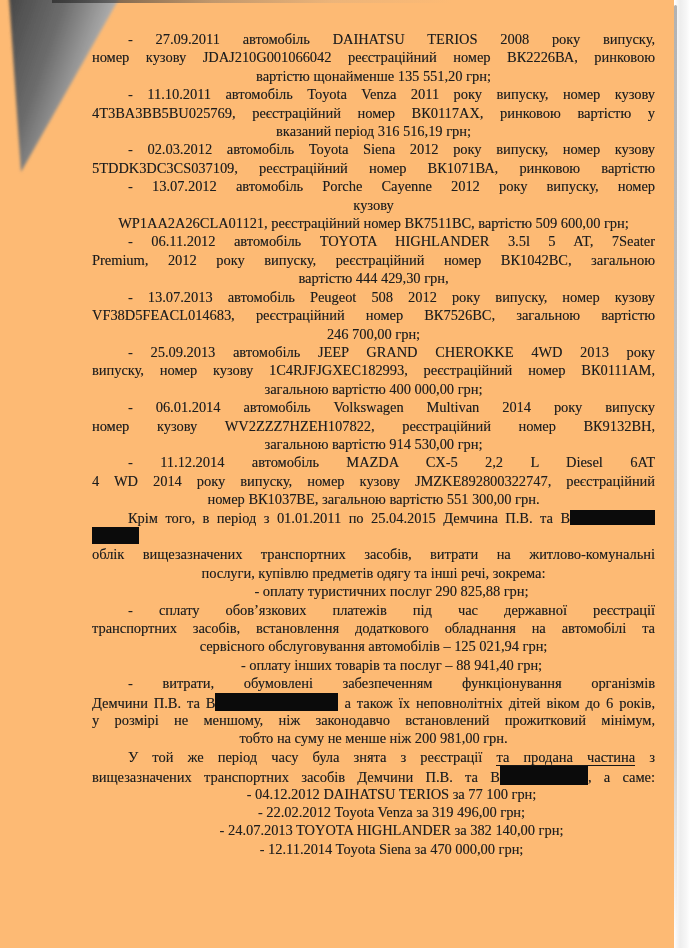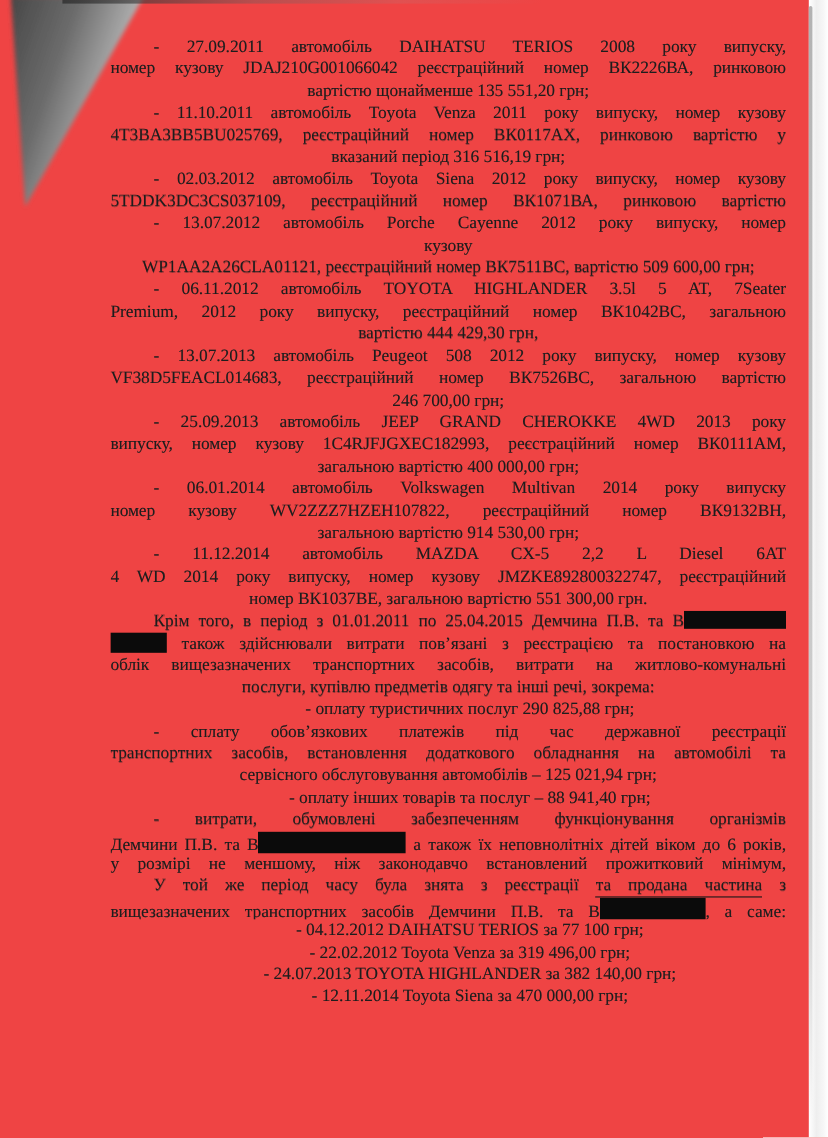--- a/index.html
+++ b/index.html
@@ -1,17 +1,17 @@
 <!DOCTYPE html>
 <html><head>
 <meta charset="utf-8">
 <style>
   html,body{margin:0;padding:0;background:#ffffff;}
   .page{
-    position:relative;width:690px;height:948px;background:#ef4444;overflow:hidden;
+    position:relative;width:690px;height:948px;background:#fdba74;overflow:hidden;
     font-family:"Liberation Serif","DejaVu Serif",serif;
   }
   .text-block{
     position:absolute;left:92px;top:30px;width:563px;
     color:#1d1d1d;font-size:14.4px;
     text-shadow:0.2px 0.2px 0.35px rgba(40,40,40,0.45);
   }
   .line{height:18.42px;line-height:18.42px;overflow:hidden;text-align:center;}
   .line.just{text-align:justify;text-align-last:justify;}
   .line.ind{padding-left:36px;}
@@ -76,31 +76,32 @@
       <div class="line just ind"><span>- 25.09.2013 автомобіль JEEP GRAND CHEROKKE 4WD 2013 року</span></div>
       <div class="line just"><span>випуску, номер кузову 1C4RJFJGXEC182993, реєстраційний номер ВК0111АМ,</span></div>
       <div class="line"><span>загальною вартістю 400 000,00 грн;</span></div>
       <div class="line just ind"><span>- 06.01.2014 автомобіль Volkswagen Multivan 2014 року випуску</span></div>
       <div class="line just"><span>номер кузову WV2ZZZ7HZEH107822, реєстраційний номер ВК9132ВН,</span></div>
       <div class="line"><span>загальною вартістю 914 530,00 грн;</span></div>
       <div class="line just ind"><span>- 11.12.2014 автомобіль MAZDA CX-5 2,2 L Diesel 6AT</span></div>
       <div class="line just"><span>4 WD 2014 року випуску, номер кузову JMZKE892800322747, реєстраційний</span></div>
       <div class="line"><span>номер ВК1037ВЕ, загальною вартістю 551 300,00 грн.</span></div>
       <div class="line just ind"><span>Крім того, в період з 01.01.2011 по 25.04.2015 Демчина П.В. та В</span><span class="red-bar" style="width: 85px; height: 15px; vertical-align: -2px;"></span></div>
-      <div class="line just"><span class="red-bar" style="width: 47px; height: 17px; vertical-align: -3px;"></span><span> також здійснювали витрати пов’язані з реєстрацією та постановкою на</span></div>
+      <div class="line just"><span class="red-bar" style="width: 47px; height: 17px; vertical-align: -3px;"></span></div>
       <div class="line just"><span>облік вищезазначених транспортних засобів, витрати на житлово-комунальні</span></div>
       <div class="line"><span>послуги, купівлю предметів одягу та інші речі, зокрема:</span></div>
       <div class="line ind"><span>- оплату туристичних послуг 290 825,88 грн;</span></div>
       <div class="line just ind"><span>- сплату обов’язкових платежів під час державної реєстрації</span></div>
       <div class="line just"><span>транспортних засобів, встановлення додаткового обладнання на автомобілі та</span></div>
       <div class="line"><span>сервісного обслуговування автомобілів – 125 021,94 грн;</span></div>
       <div class="line ind"><span>- оплату інших товарів та послуг – 88 941,40 грн;</span></div>
       <div class="line just ind"><span>- витрати, обумовлені забезпеченням функціонування організмів</span></div>
       <div class="line just"><span>Демчини П.В. та В</span><span class="red-bar" style="width: 123px; height: 19px; vertical-align: -4px;"></span><span> а також їх неповнолітніх дітей віком до 6 років,</span></div>
       <div class="line just"><span>у розмірі не меншому, ніж законодавчо встановлений прожитковий мінімум,</span></div>
+      <div class="line"><span>тобто на суму не менше ніж 200 981,00 грн.</span></div>
       <div class="line just ind"><span>У той же період часу була знята з реєстрації </span><span class="u-art">та продана частина</span><span> з</span></div>
       <div class="line just"><span>вищезазначених транспортних засобів Демчини П.В. та В</span><span class="red-bar" style="width: 88px; height: 23px; vertical-align: -7px;"></span><span>, а саме:</span></div>
       <div class="line ind"><span>- 04.12.2012 DAIHATSU TERIOS за 77 100 грн;</span></div>
       <div class="line ind"><span>- 22.02.2012 Toyota Venza за 319 496,00 грн;</span></div>
       <div class="line ind"><span>- 24.07.2013 TOYOTA HIGHLANDER за 382 140,00 грн;</span></div>
       <div class="line ind"><span>- 12.11.2014 Toyota Siena за 470 000,00 грн;</span></div>
     </div>
 
 </div>
 

